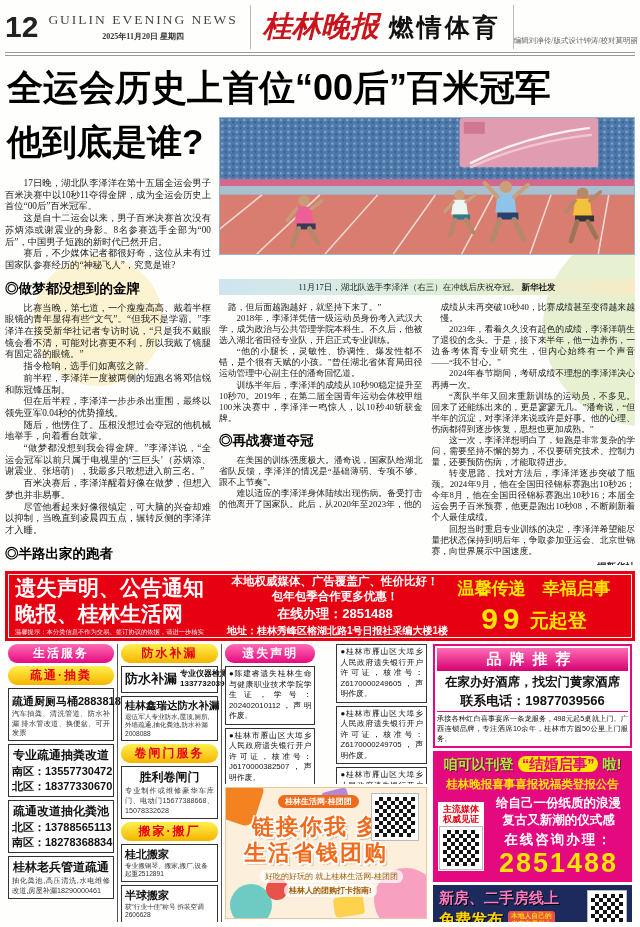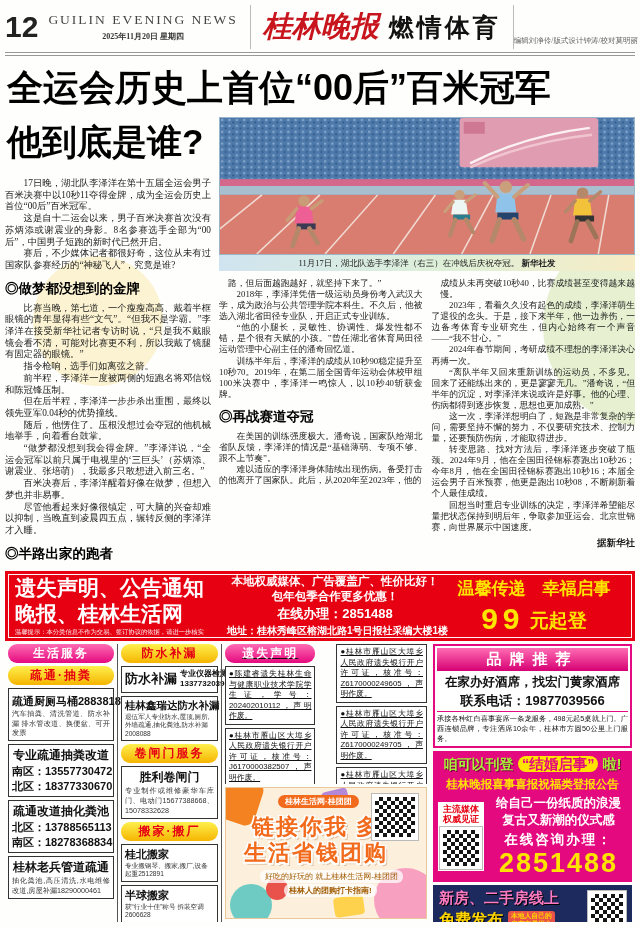--- a/index.html
+++ b/index.html
@@ -27,21 +27,21 @@
   .body-row { position:relative; z-index:1; display:flex; height:448px; overflow:hidden; }
   .colA { width:206px; flex-shrink:0; }
   .headline2 { font-family:"Liberation Sans",sans-serif; font-size:35px; font-weight:900; color:#000; margin:2px 0 12px 2px; white-space:nowrap; }
   .artcol { font-size:9.3px; line-height:1.26; text-align:justify; color:#1a1a1a; }
   .li-p { text-indent:2em; }
   .li-cont { text-indent:0;padding-left:9px; }
   .li-h { font-family:"Liberation Sans",sans-serif; font-weight:900; font-size:13.5px; margin:8px 0 6px; text-indent:0; color:#000; }
   .right-wrap { flex:1; margin-left:8px; min-width:0; }
   .photo { height:138px; border:1px solid #9ab4c8; background:#4d79ab; overflow:hidden; }
   .photo svg { display:block; }
-  .caption { height:16px; line-height:16px; font-size:8.5px; color:#222; text-align:center; background:linear-gradient(90deg,#cfe4f0,#dff0d8 55%,#f6ecc6); white-space:nowrap; overflow:hidden; }
+  .caption { height:16px; line-height:16px; font-size:8.5px; color:#222; text-align:center; background:linear-gradient(90deg,#cfe4f0,#dff0d8 55%,#f6ecc6); white-space:nowrap; overflow:hidden;margin-top:24px; }
   .caption b { font-weight:bold; }
   .cols2 { display:flex; gap:9px; margin-top:7px; height:283px; overflow:hidden; }
   .cols2 .artcol { flex:1; font-size:8.8px; min-width:0; }
   .attr { text-align:right; font-weight:bold; font-size:9.5px; margin-top:5px; }
 
   
   .redbanner { background:#e60012; margin:3px 0; padding:3px; height:70px; }
   .rb-inner { border:1.5px solid rgba(255,255,255,.95); height:100%; display:flex; align-items:center; color:#fff; padding:2px 6px; font-family:"Liberation Sans",sans-serif; }
   .rb-left { width:212px; flex-shrink:0; }
   .rb-big { font-size:21px; font-weight:900; line-height:1.2; white-space:nowrap; }
@@ -67,21 +67,21 @@
   .pill-yellow { background:linear-gradient(180deg,#fff04d,#f5b400); color:#e60012; }
   .adbox { border:1.5px solid #333; background:#fff; padding:2px 3px; flex-shrink:0; }
   .ad-title { font-weight:900; font-size:12px; text-align:center; white-space:nowrap; }
   .ad-inline { font-weight:900; font-size:11px; white-space:nowrap; }
   .ad-phone { font-size:11px; font-weight:bold; text-align:center; white-space:nowrap; }
   .ad-small { font-size:7.2px; color:#333; line-height:1.35; text-align:justify; }
   .ad-tiny { font-size:6.6px; color:#333; line-height:1.3; }
   .fb-row { display:flex; align-items:center; gap:3px; }
   .fb-big { font-weight:900; font-size:13px; white-space:nowrap; }
   .fb-side { font-size:8px; font-weight:bold; line-height:1.3; }
-  .cmid-cols { display:flex; gap:21px; height:140px; overflow:hidden;text-decoration:underline; }
+  .cmid-cols { display:flex; gap:21px; height:140px; overflow:hidden; }
   .nlist { flex:1; min-width:0; display:flex; flex-direction:column; gap:3px; }
   .li-notice { border:1.5px solid #333; background:#fff; font-size:7.8px; line-height:1.35; padding:2px 3px; text-align:justify; flex-shrink:0; }
 
   
   .guituan { position:relative; height:132px; margin-top:3px; background:#fcf0dc; overflow:hidden; border:1px solid #e8c79a; }
   .gt-blob { position:absolute; z-index:0; }
   .b1 { left:-12px; top:-12px; width:46px; height:46px; background:#f58220; border-radius:10px; transform:rotate(18deg); }
   .b2 { left:4px; bottom:-8px; width:42px; height:42px; background:#6ecbc4; border-radius:50%; }
   .b3 { right:-12px; bottom:-14px; width:64px; height:64px; background:#f8a0c0; border-radius:50%; }
   .b4 { right:62px; bottom:2px; width:30px; height:20px; background:#ffd24d; border-radius:4px; transform:rotate(-8deg); }

